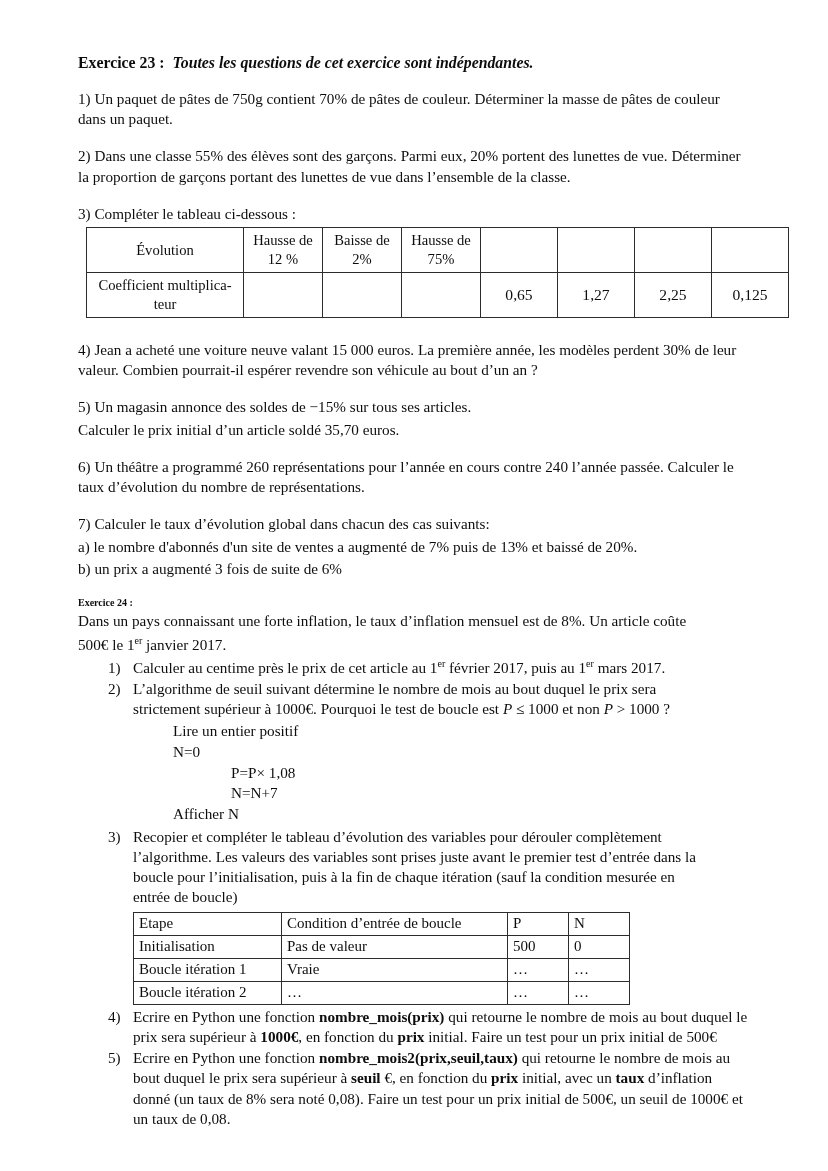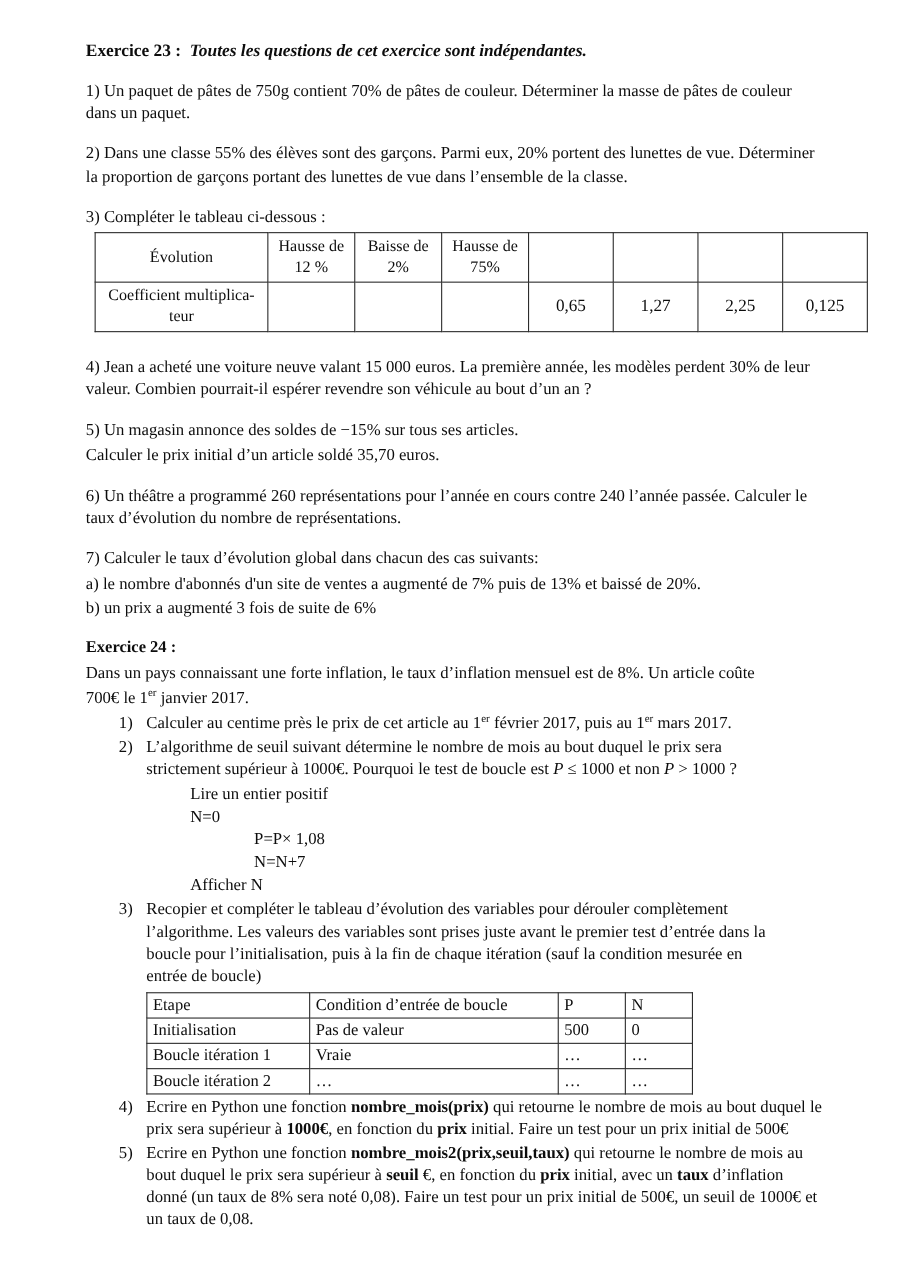--- a/index.html
+++ b/index.html
@@ -13,38 +13,38 @@
     font-family: "Liberation Serif", "DejaVu Serif", serif;
     color: #0d0d0d;
     font-size: 15.2px;
     line-height: 1.33;
     position: relative;
     overflow: hidden;
   }
   .page {
     position: absolute;
     left: 78px;
-    top: 36px;
+    top: 52px;
     width: 672px;
   }
 
   
   .ex-head {
     font-weight: bold;
     font-size: 15.8px;
     margin: 0 0 16px 0;
   }
   .ex-head .subtitle {
     font-style: italic;
     font-weight: bold;
     margin-left: 8px;
   }
   .ex-head-24 {
     font-weight: bold;
-    font-size: 15px;
+    font-size: 10px;
     margin: 0 0 2px 0;
   }
 
   
   p.q {
     margin: 0 0 17px 0;
     text-align: left;
   }
   p.tight {
     margin: 0 0 2px 0;
@@ -190,21 +190,21 @@
 
   <p class="tight">7) Calculer le taux d’évolution global dans chacun des cas suivants:</p>
   <p class="tight">a) le nombre d'abonnés d'un site de ventes a augmenté de 7% puis de 13% et baissé de 20%.</p>
   <p class="q">b) un prix a augmenté 3 fois de suite de 6%</p>
 
   <div class="ex-head-24" style="margin-top:14px;">
     <span>Exercice 24 :</span>
   </div>
 
   <p class="intro">Dans un pays connaissant une forte inflation, le taux d’inflation mensuel est de 8%. Un article coûte</p>
-  <p class="intro"><span>700€ le 1</span><sup>er</sup><span> janvier 2017.</span></p>
+  <p class="intro"><span>500€ le 1</span><sup>er</sup><span> janvier 2017.</span></p>
 
   <ol class="steps">
 
     <li>
       <span class="num">1)</span>
       <span class="body"><span>Calculer au centime près le prix de cet article au 1</span><sup>er</sup><span> février 2017, puis au 1</span><sup>er</sup><span> mars 2017.</span></span>
     </li>
 
     <li>
       <span class="num">2)</span>

